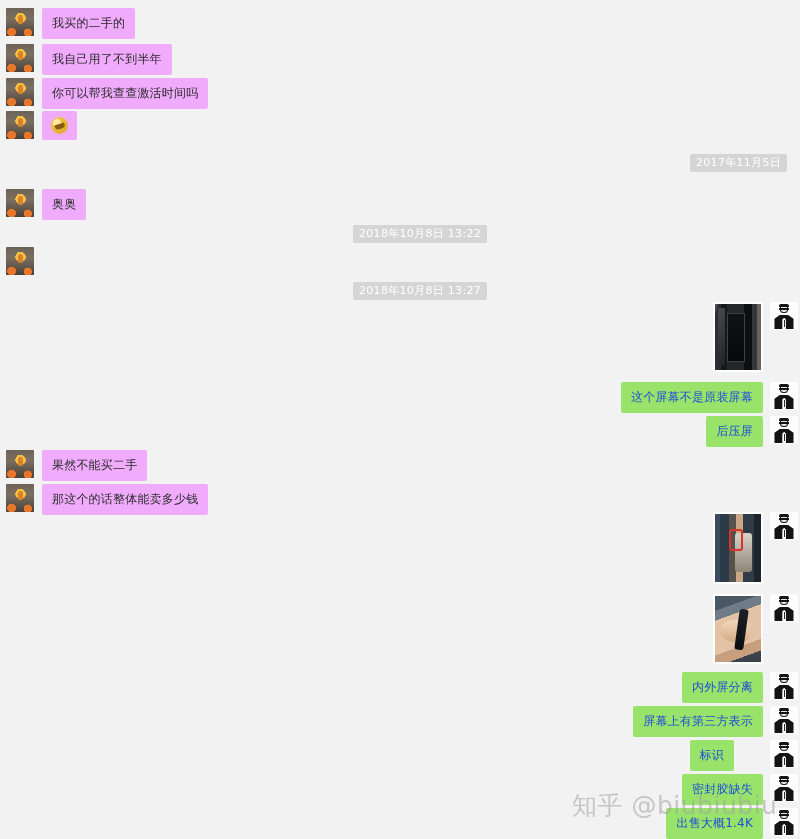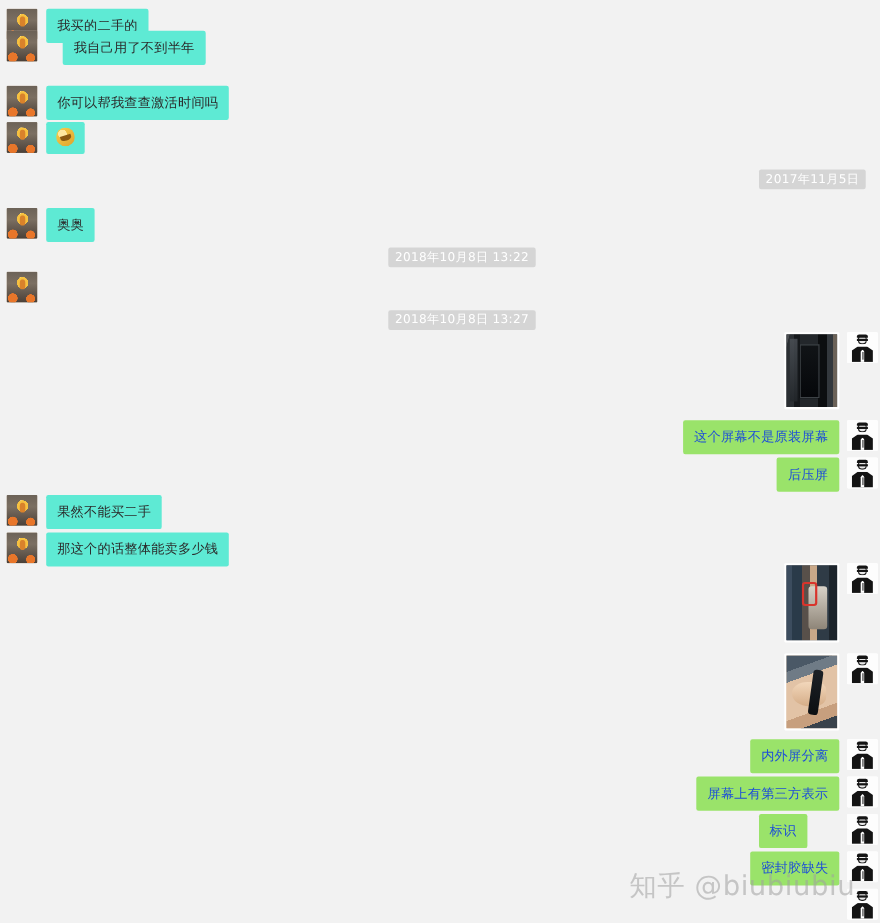--- a/index.html
+++ b/index.html
@@ -114,21 +114,21 @@
   .bubble {
     max-width: 420px;
     font-size: 12px;
     line-height: 17px;
     color: #2b2b2b;
     padding: 7px 10px;
     box-sizing: border-box;
     white-space: nowrap;
     letter-spacing: 0.2px;
   }
-  .bubble.in  { background: #5eead4; border-radius: 2px; }
+  .bubble.in  { background: #f0abfc; border-radius: 2px; }
   .bubble.out { background: #9ae36a; border-radius: 2px; color: #1d4ed8; }
 
   
   .bubble.emoji-bubble {
     padding: 5px 9px;
     font-size: 17px;
     line-height: 19px;
   }
   .emoji-face {
     display: inline-block;
@@ -260,21 +260,21 @@
 </head>
 <body>
 
 <div id="chat">
     <div class="row left" style="top: 8px;">
       <div class="avatar left-av">
         <div class="av-orange"></div>
       </div>
       <div class="bubble in">我买的二手的</div>
     </div>
-    <div class="row left" style="top: 28px; gap: 15px;">
+    <div class="row left" style="top: 44px;">
       <div class="avatar left-av">
         <div class="av-orange"></div>
       </div>
       <div class="bubble in">我自己用了不到半年</div>
     </div>
     <div class="row left" style="top: 78px;">
       <div class="avatar left-av">
         <div class="av-orange"></div>
       </div>
       <div class="bubble in">你可以帮我查查激活时间吗</div>
@@ -438,16 +438,17 @@
       <div class="avatar right-av">
         <div class="av-man">
           <div class="body"></div>
           <div class="shirt"></div>
           <div class="tie"></div>
           <div class="head"></div>
           <div class="hat"></div>
           <div class="glasses"></div>
         </div>
       </div>
+      <div class="bubble out">出售大概1.4K</div>
     </div>
   </div>
 
 <div id="watermark">知乎 @biubiubiu</div>
 
 </body></html>

